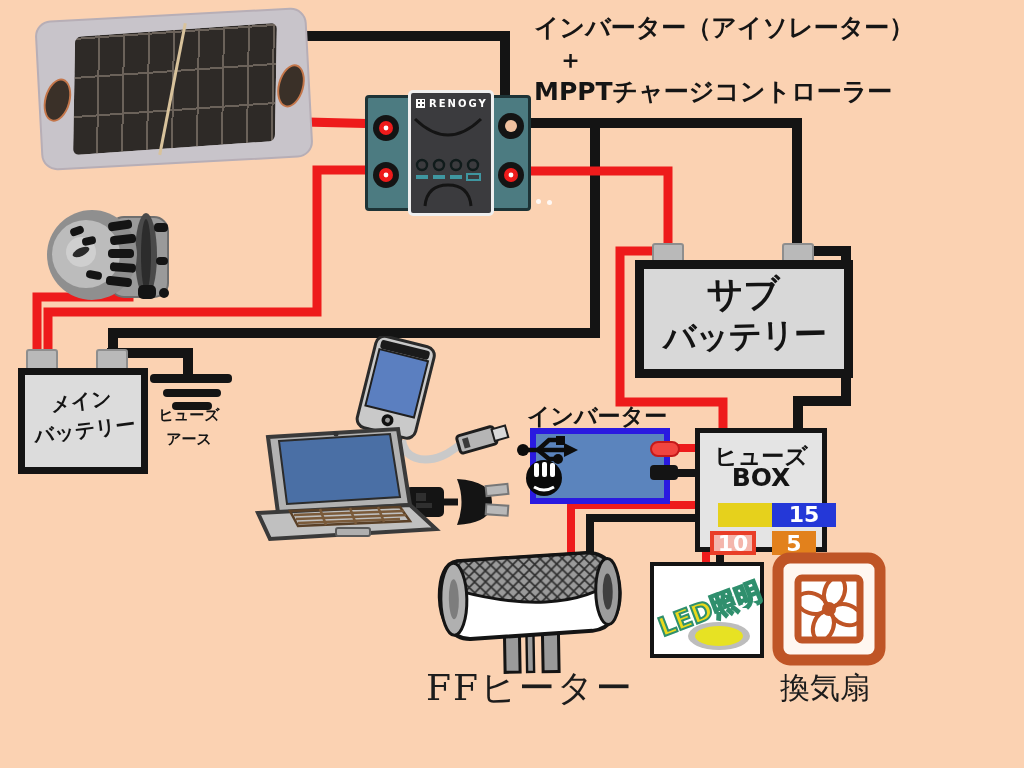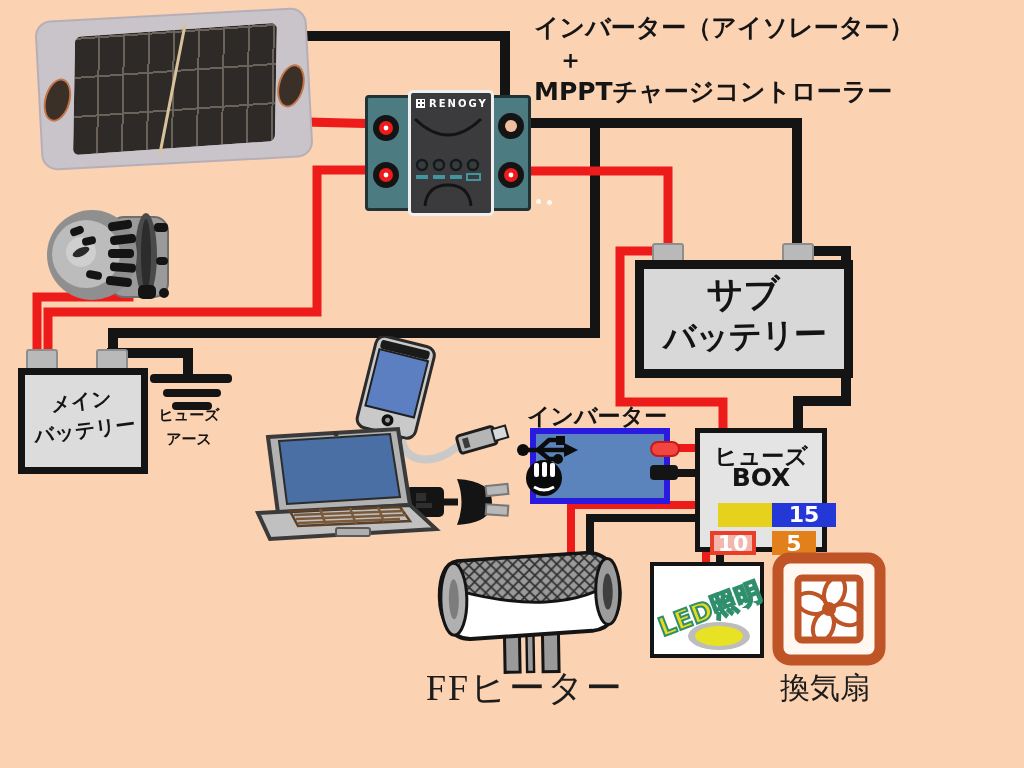--- a/index.html
+++ b/index.html
@@ -60,21 +60,21 @@
   .fuse5{left:72px;top:98px;width:44px;height:24px;background:#E2811C;line-height:25px;}
 
   
   .ledbox{left:650px;top:562px;width:106px;height:88px;background:#fff;border:4px solid #141414;}
   .ledbox .txt{position:absolute;left:-4px;top:26px;width:120px;text-align:center;font-size:26px;font-weight:900;color:#EAD91C;-webkit-text-stroke:2px #2F8F6D;text-shadow:0 0 1px #2F8F6D;transform:rotate(-21deg);}
   .ledbox .lamp{position:absolute;left:34px;top:56px;width:62px;height:28px;background:#BDBDBD;border-radius:50%;}
   .ledbox .lamp .in{position:absolute;left:7px;top:4px;width:48px;height:20px;background:#E7E223;border-radius:50%;}
 
   
   .fan-label{left:780px;top:668px;font-size:30px;}
-  .heater-label{left:426px;top:664px;font-size:36px;letter-spacing:2px;font-family:Liberation Serif, serif;}
+  .heater-label{left:426px;top:664px;font-size:36px;letter-spacing:2px;}
 </style>
 </head>
 <body>
 
 <div class="canvas">
 
   <svg class="abs" width="1024" height="768" viewBox="0 0 1024 768" style="left:0;top:0;">
 
     <g stroke="#141414" stroke-width="10" fill="none" stroke-linecap="square">
       <path d="M300,36 L505,36 L505,120"></path>

